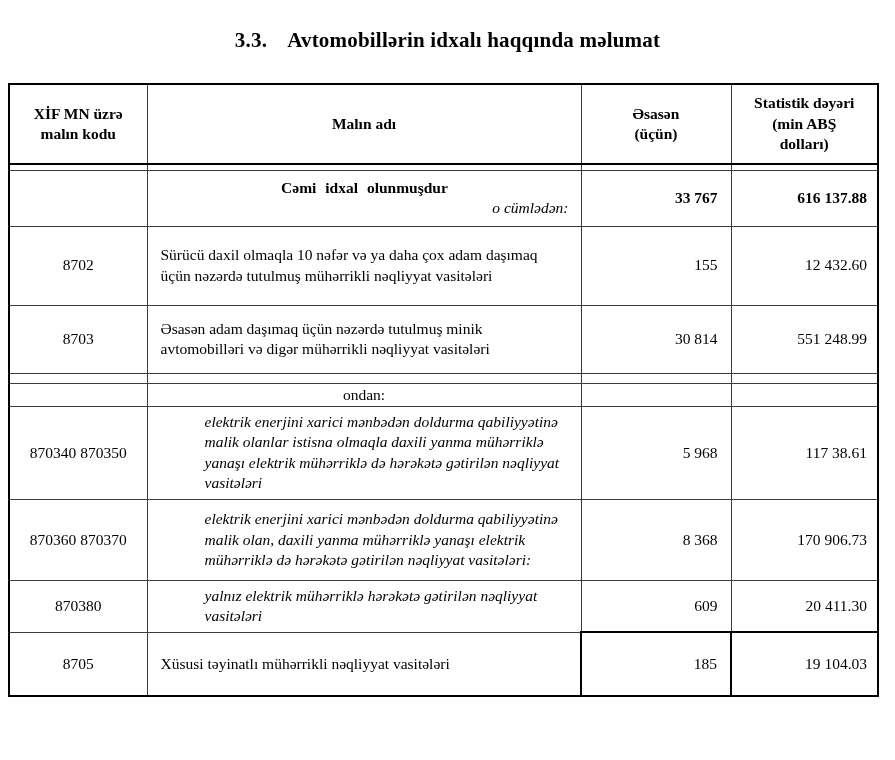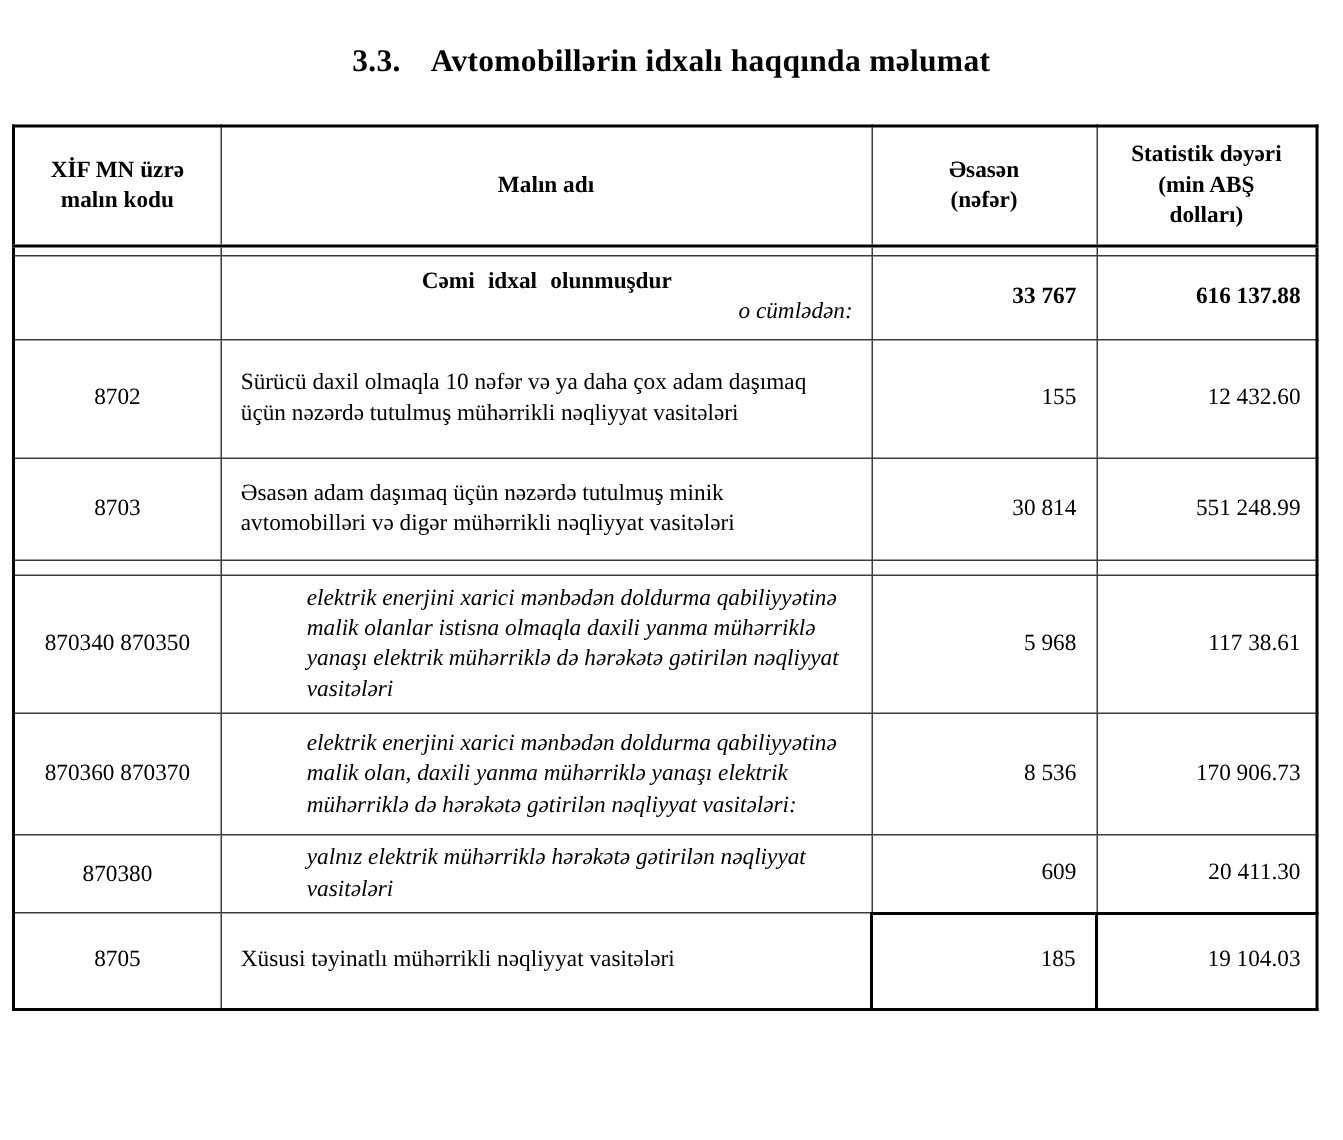--- a/index.html
+++ b/index.html
@@ -109,21 +109,21 @@
       <tr>
         <th>
           <span class="hline">XİF MN üzrə</span>
           <span class="hline">malın kodu</span>
         </th>
         <th>
           <span class="hline">Malın adı</span>
         </th>
         <th>
           <span class="hline">Əsasən</span>
-          <span class="hline">(nəfər)</span>
+          <span class="hline">(üçün)</span>
         </th>
         <th>
           <span class="hline">Statistik dəyəri</span>
           <span class="hline">(min ABŞ</span>
           <span class="hline">dolları)</span>
         </th>
       </tr>
     </thead>
 
     <tbody>
@@ -158,32 +158,38 @@
         <td class="val">551 248.99</td>
       </tr>
 
       <tr class="spacer-b">
         <td></td>
           <td></td>
           <td></td>
           <td></td>
       </tr>
 
+      <tr class="r-ondan">
+        <td class="code"></td>
+        <td class="subhead">ondan:</td>
+        <td class="qty"></td>
+        <td class="val"></td>
+      </tr>
 
       <tr class="r-870340">
         <td class="code">870340 870350</td>
         <td class="name ital">elektrik enerjini xarici mənbədən doldurma qabiliyyətinə malik olanlar istisna olmaqla daxili yanma mühərriklə yanaşı elektrik mühərriklə də hərəkətə gətirilən nəqliyyat vasitələri</td>
         <td class="qty">5 968</td>
         <td class="val">117 38.61</td>
       </tr>
 
       <tr class="r-870360">
         <td class="code">870360 870370</td>
         <td class="name ital">elektrik enerjini xarici mənbədən doldurma qabiliyyətinə malik olan, daxili yanma mühərriklə yanaşı elektrik mühərriklə də hərəkətə gətirilən nəqliyyat vasitələri:</td>
-        <td class="qty">8 536</td>
+        <td class="qty">8 368</td>
         <td class="val">170 906.73</td>
       </tr>
 
       <tr class="r-870380">
         <td class="code">870380</td>
         <td class="name ital">yalnız elektrik mühərriklə hərəkətə gətirilən nəqliyyat vasitələri</td>
         <td class="qty">609</td>
         <td class="val">20 411.30</td>
       </tr>
 

